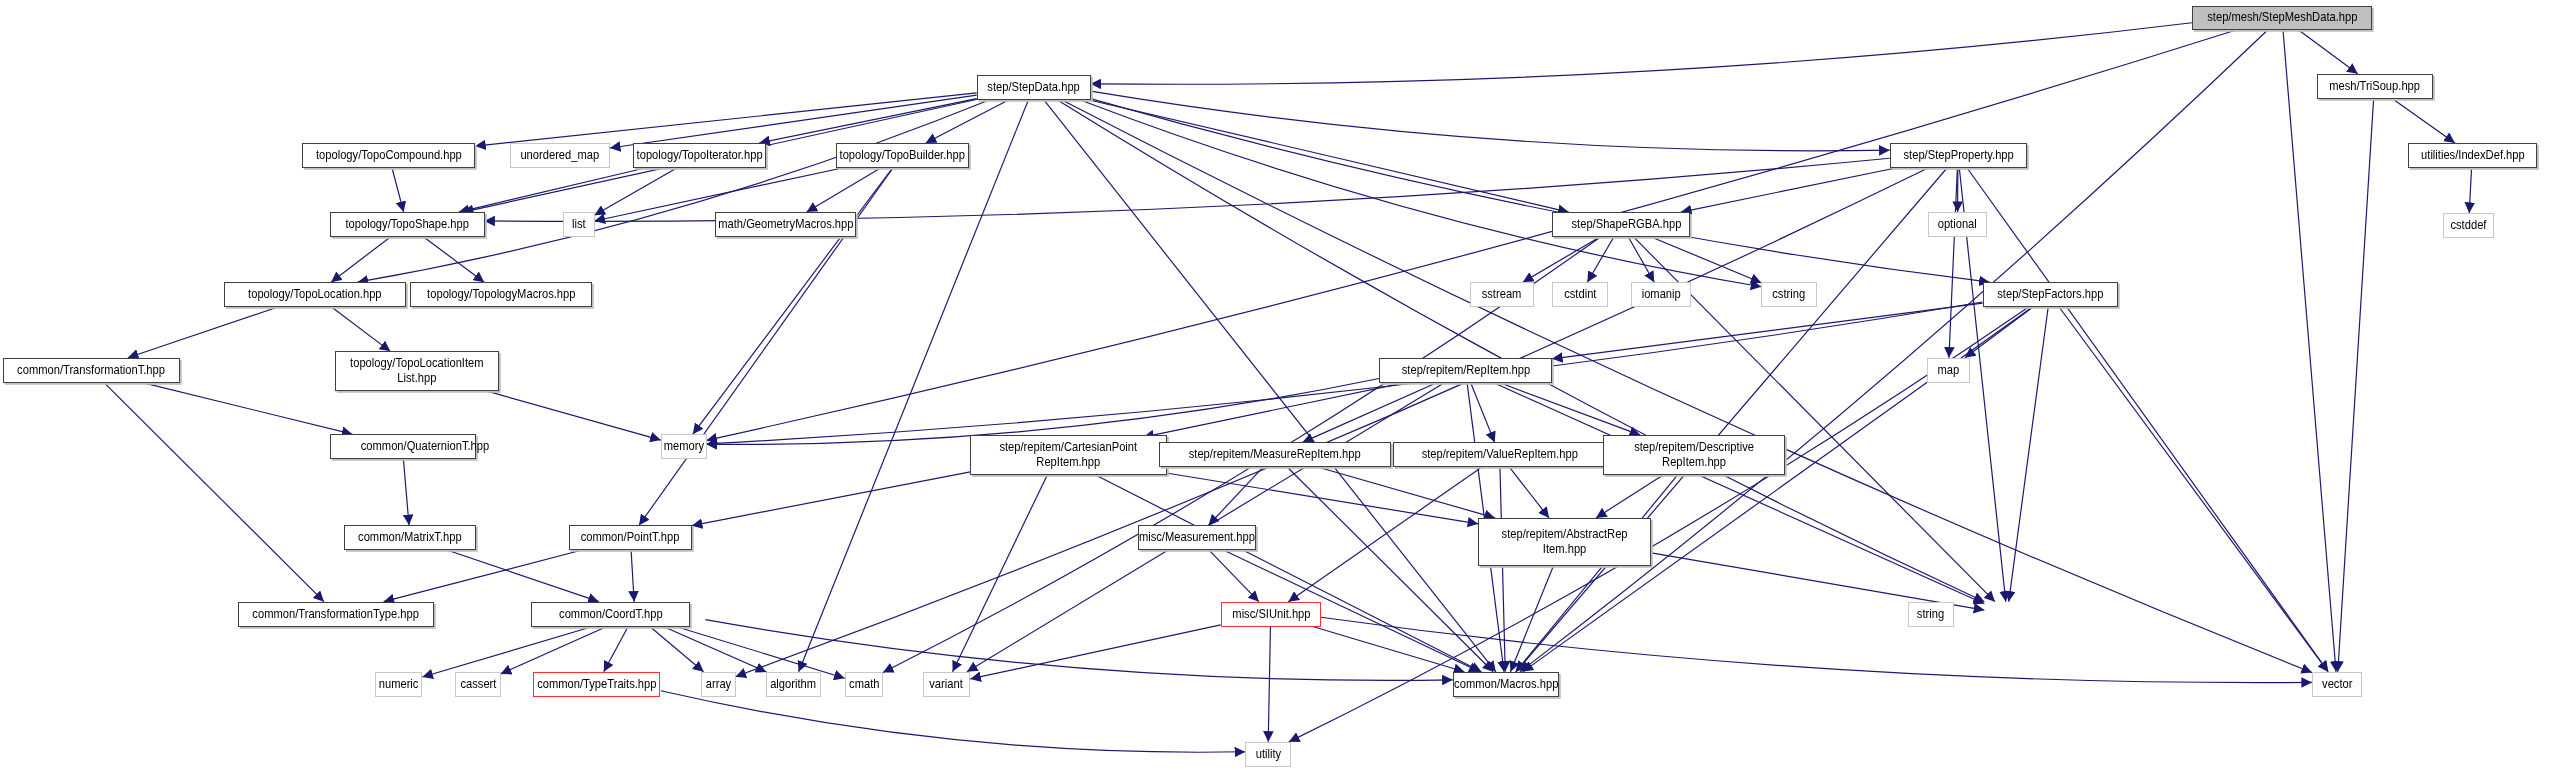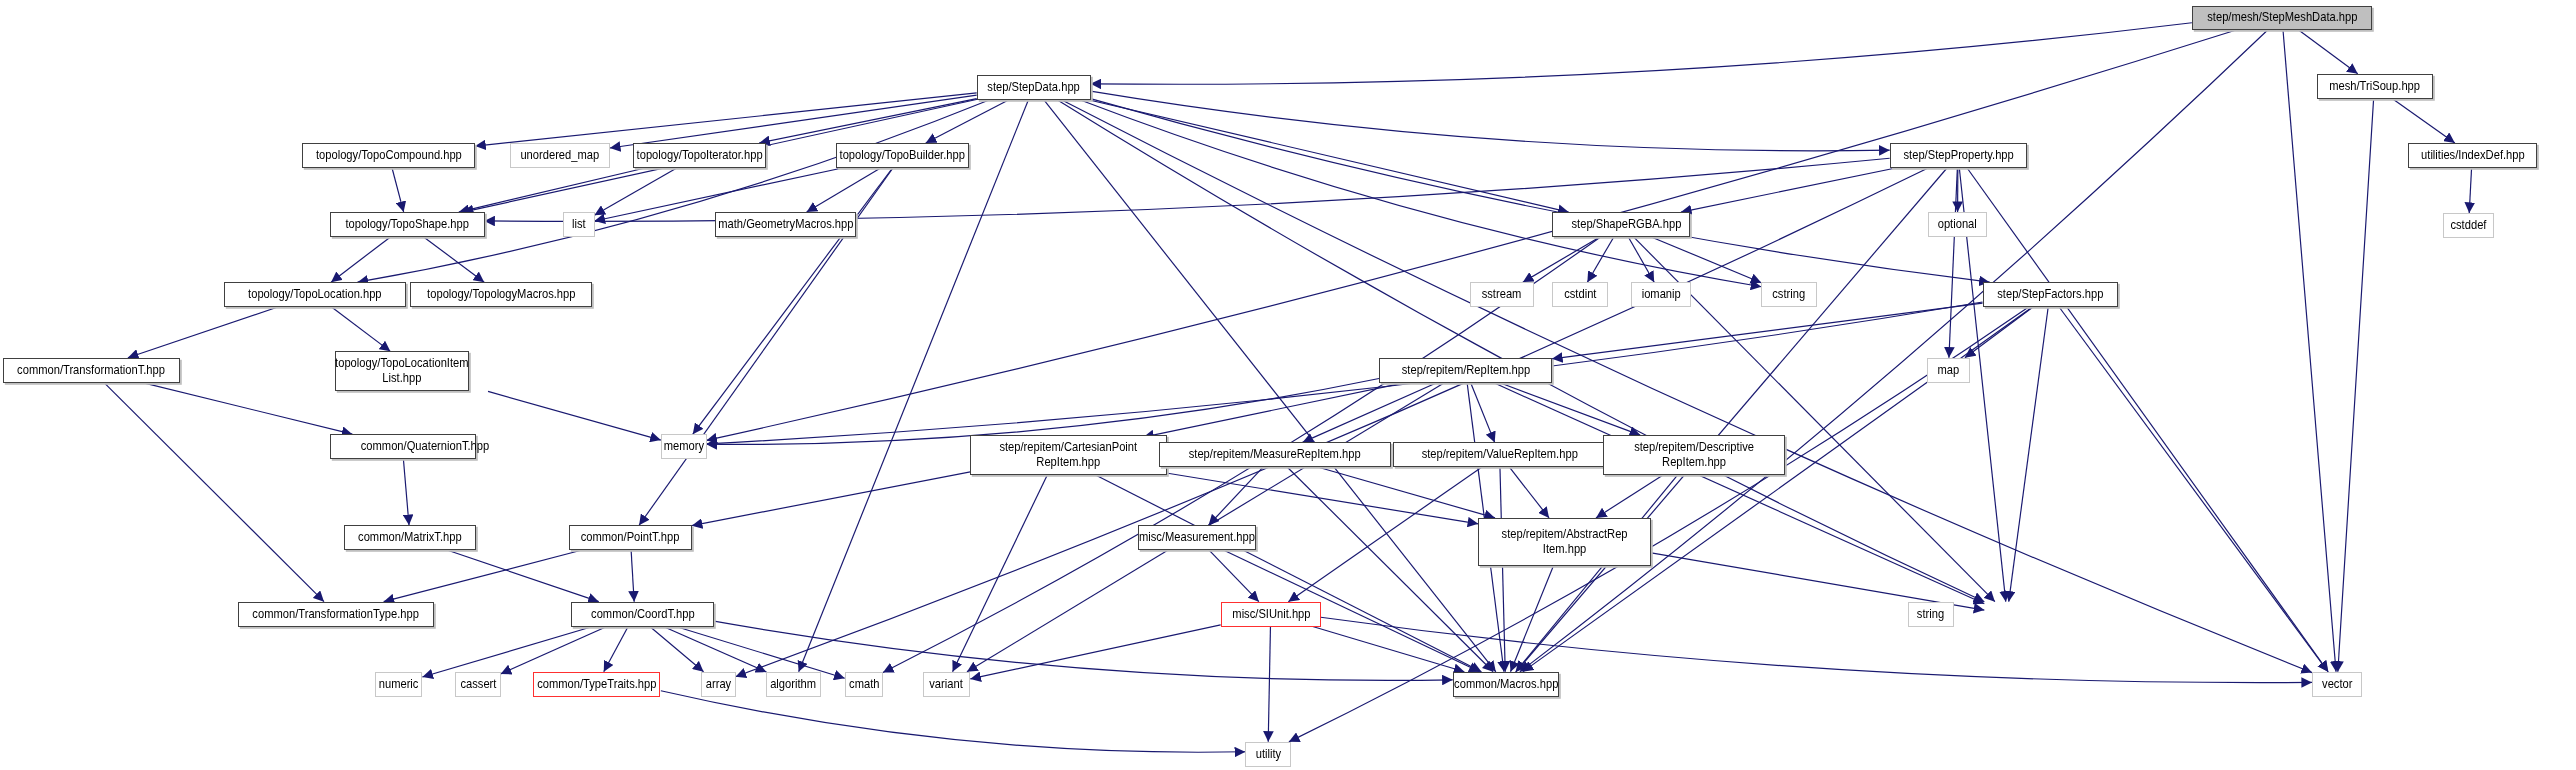--- a/index.html
+++ b/index.html
@@ -138,40 +138,40 @@
     <div class="node" style="left: 1552px; top: 212px; width: 138px; height: 24.6px; justify-content: flex-end;"><span>step/ShapeRGBA.hpp</span></div>
     <div class="node sys" style="left: 1928px; top: 212px; width: 59px; height: 24.6px;"><span>optional</span></div>
     <div class="node" style="left: 224px; top: 282px; width: 182px; height: 24.6px;"><span>topology/TopoLocation.hpp</span></div>
     <div class="node" style="left: 410px; top: 282px; width: 182px; height: 24.6px;"><span>topology/TopologyMacros.hpp</span></div>
     <div class="node sys" style="left: 1470px; top: 282px; width: 64px; height: 24.6px;"><span>sstream</span></div>
     <div class="node sys" style="left: 1552px; top: 282px; width: 56px; height: 24.6px;"><span>cstdint</span></div>
     <div class="node sys" style="left: 1631px; top: 282px; width: 60px; height: 24.6px;"><span>iomanip</span></div>
     <div class="node sys" style="left: 1761px; top: 282px; width: 56px; height: 24.6px;"><span>cstring</span></div>
     <div class="node" style="left: 1983px; top: 282px; width: 135px; height: 24.6px;"><span>step/StepFactors.hpp</span></div>
     <div class="node" style="left: 2.7px; top: 358px; width: 177px; height: 24.6px;"><span>common/TransformationT.hpp</span></div>
-    <div class="node" style="left: 335px; top: 351px; width: 134px; height: 40px;"><span>topology/TopoLocationItem
+    <div class="node" style="left: 335px; top: 351px; width: 164px; height: 40px;"><span>topology/TopoLocationItem
 List.hpp</span></div>
     <div class="node" style="left: 1379px; top: 358px; width: 173px; height: 24.6px;"><span>step/repitem/RepItem.hpp</span></div>
     <div class="node sys" style="left: 1927px; top: 358px; width: 43px; height: 24.6px;"><span>map</span></div>
     <div class="node" style="left: 330px; top: 434px; width: 146px; height: 24.6px; padding-left: 44px;"><span>common/QuaternionT.hpp</span></div>
     <div class="node sys" style="left: 661px; top: 434px; width: 46px; height: 24.6px;"><span>memory</span></div>
     <div class="node" style="left: 970px; top: 435px; width: 197px; height: 40px;"><span>step/repitem/CartesianPoint
 RepItem.hpp</span></div>
     <div class="node" style="left: 1159px; top: 442px; width: 232px; height: 24.6px;"><span>step/repitem/MeasureRepItem.hpp</span></div>
     <div class="node" style="left: 1393px; top: 442px; width: 214px; height: 24.6px;"><span>step/repitem/ValueRepItem.hpp</span></div>
     <div class="node" style="left: 1603px; top: 435px; width: 182px; height: 40px;"><span>step/repitem/Descriptive
 RepItem.hpp</span></div>
     <div class="node" style="left: 344px; top: 525px; width: 132px; height: 24.6px;"><span>common/MatrixT.hpp</span></div>
     <div class="node" style="left: 569px; top: 525px; width: 123px; height: 24.6px;"><span>common/PointT.hpp</span></div>
     <div class="node" style="left: 1138px; top: 525px; width: 118px; height: 24.6px;"><span>misc/Measurement.hpp</span></div>
     <div class="node" style="left: 1478px; top: 518px; width: 173px; height: 48px;"><span>step/repitem/AbstractRep
 Item.hpp</span></div>
     <div class="node sys" style="left: 1908px; top: 602px; width: 46px; height: 24.6px;"><span>string</span></div>
     <div class="node" style="left: 238px; top: 602px; width: 196px; height: 24.6px;"><span>common/TransformationType.hpp</span></div>
-    <div class="node" style="left: 571px; top: 602px; width: 143px; height: 24.6px;"><span>common/CoordT.hpp</span></div>
+    <div class="node" style="left: 531px; top: 602px; width: 159px; height: 24.6px;"><span>common/CoordT.hpp</span></div>
     <div class="node missing" style="left: 1221px; top: 602px; width: 100px; height: 24.6px;"><span>misc/SIUnit.hpp</span></div>
     <div class="node sys" style="left: 375px; top: 672px; width: 47px; height: 24.6px;"><span>numeric</span></div>
     <div class="node sys" style="left: 455px; top: 672px; width: 46px; height: 24.6px; text-align: right;"><span>cassert</span></div>
     <div class="node missing" style="left: 533px; top: 672px; width: 127px; height: 24.6px;"><span>common/TypeTraits.hpp</span></div>
     <div class="node sys" style="left: 701px; top: 672px; width: 35px; height: 24.6px;"><span>array</span></div>
     <div class="node sys" style="left: 766px; top: 672px; width: 55px; height: 24.6px;"><span>algorithm</span></div>
     <div class="node sys" style="left: 845px; top: 672px; width: 38px; height: 24.6px;"><span>cmath</span></div>
     <div class="node sys" style="left: 923px; top: 672px; width: 47px; height: 24.6px; justify-content: center;"><span>variant</span></div>
     <div class="node" style="left: 1453px; top: 672px; width: 106px; height: 24.6px;"><span>common/Macros.hpp</span></div>
     <div class="node sys" style="left: 2312px; top: 672px; width: 50px; height: 24.6px;"><span>vector</span></div>

